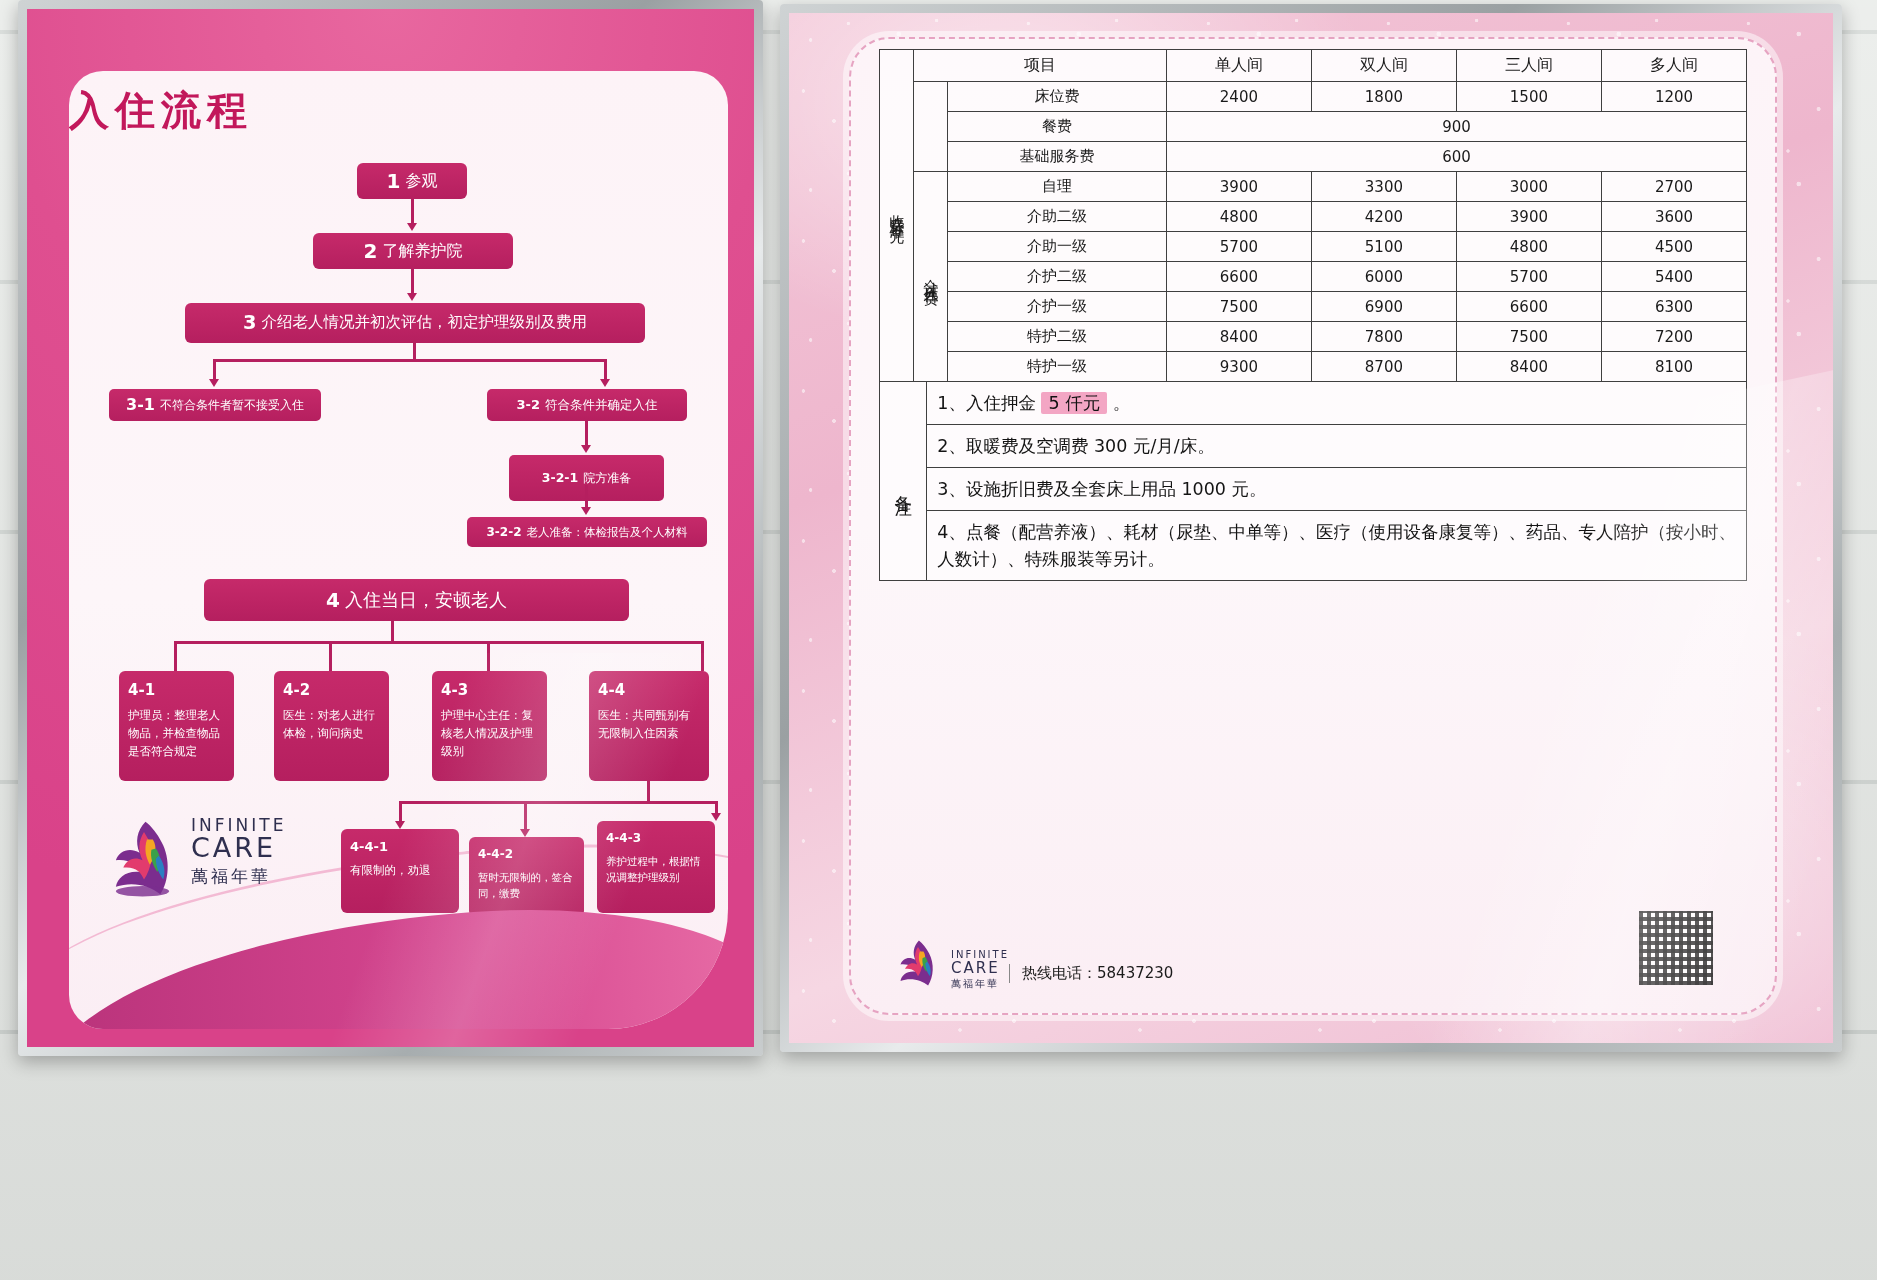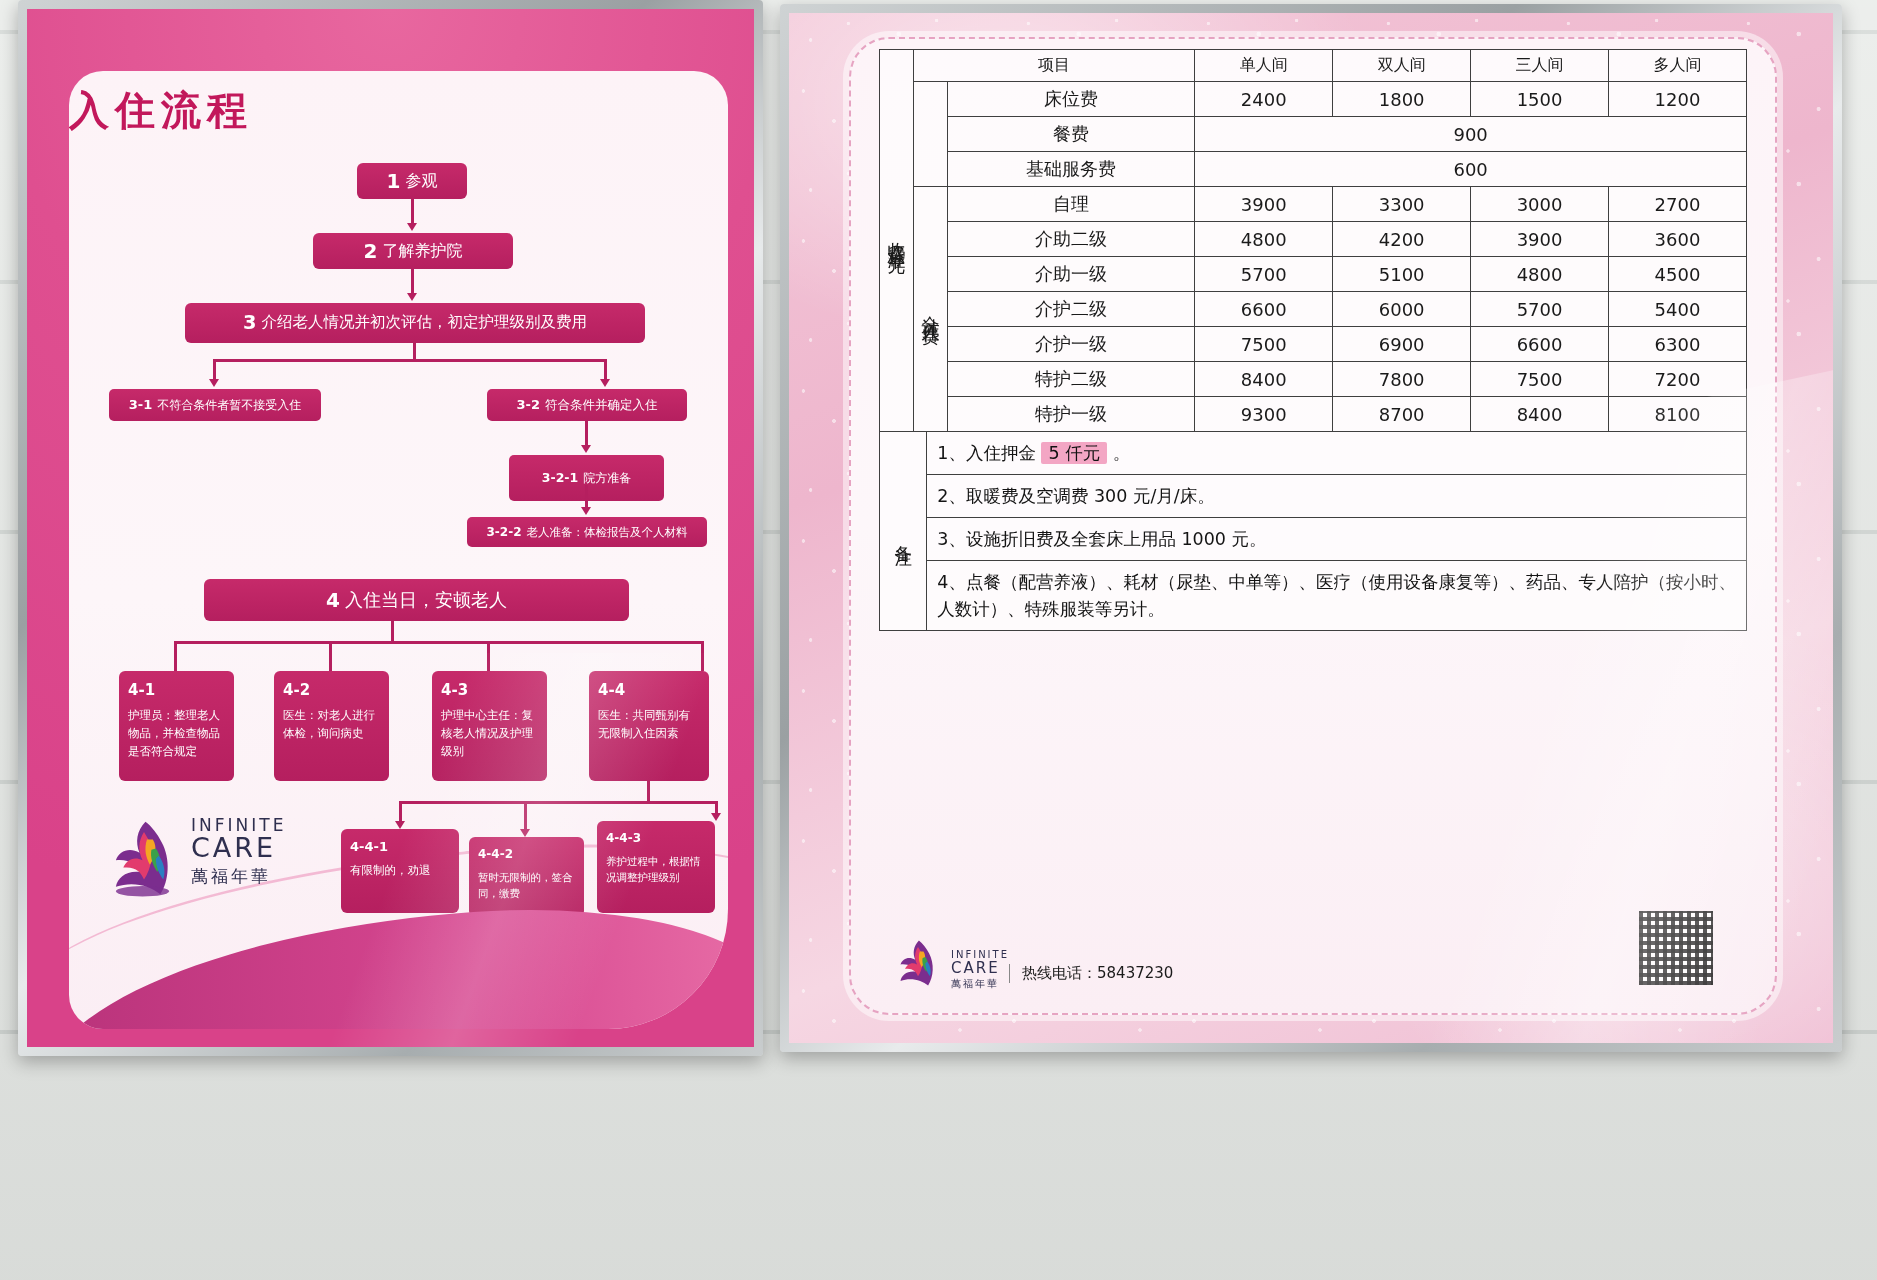--- a/index.html
+++ b/index.html
@@ -136,21 +136,21 @@
   .title-right {
     text-align:center; color:#e8142c; font-weight:bold; font-size:62px;
     letter-spacing:16px; margin:16px 0 14px 0;
     font-family:"DejaVu Sans", sans-serif;
     text-shadow: 2px 2px 0 rgba(255,255,255,.9);
   }
   table.price { border-collapse:collapse; width:100%; background:rgba(255,255,255,.55); }
   table.price td, table.price th {
     border:1.5px solid #3f3f3f; text-align:center;
     font-family:"DejaVu Sans", sans-serif;
-    color:#1a1a1a; font-size:18px; padding:5px 2px; font-weight:normal;
+    color:#1a1a1a; font-size:15px; padding:5px 2px; font-weight:normal;
   }
   table.price th { font-size:16px; }
   .vhead { width:34px; font-size:18px; }
   .vert {
     writing-mode: vertical-rl; text-orientation: upright;
     letter-spacing:3px; margin:0 auto; display:inline-block;
   }
   .rowname { font-size:21px; }
   table.note { border-collapse:collapse; width:100%; margin-top:-1.5px; background:rgba(255,255,255,.55);}
   table.note td {
@@ -217,21 +217,21 @@
         </div>
 
         <div class="conn" style="left:344px; top:272px; width:3px; height:18px;"></div>
         <div class="conn" style="left:144px; top:288px; width:394px; height:3px;"></div>
         <div class="conn" style="left:144px; top:288px; width:3px; height:22px;"></div>
         <div class="arrow-d" style="left:140px; top:308px;"></div>
         <div class="conn" style="left:535px; top:288px; width:3px; height:22px;"></div>
         <div class="arrow-d" style="left:531px; top:308px;"></div>
 
         <div class="node small" style="left:40px; top:318px; width:212px; height:32px; font-size:12px;">
-          <span class="num" style="font-size:13px;">3-1</span>
+          <span class="num" style="font-size:16px;">3-1</span>
           <span>不符合条件者暂不接受入住</span>
         </div>
 
         <div class="node small" style="left:418px; top:318px; width:200px; height:32px; font-size:12.5px;">
           <span class="num" style="font-size:13px;">3-2</span>
           <span>符合条件并确定入住</span>
         </div>
         <div class="conn" style="left:516px; top:350px; width:3px; height:26px;"></div>
         <div class="arrow-d" style="left:512px; top:374px;"></div>
 

